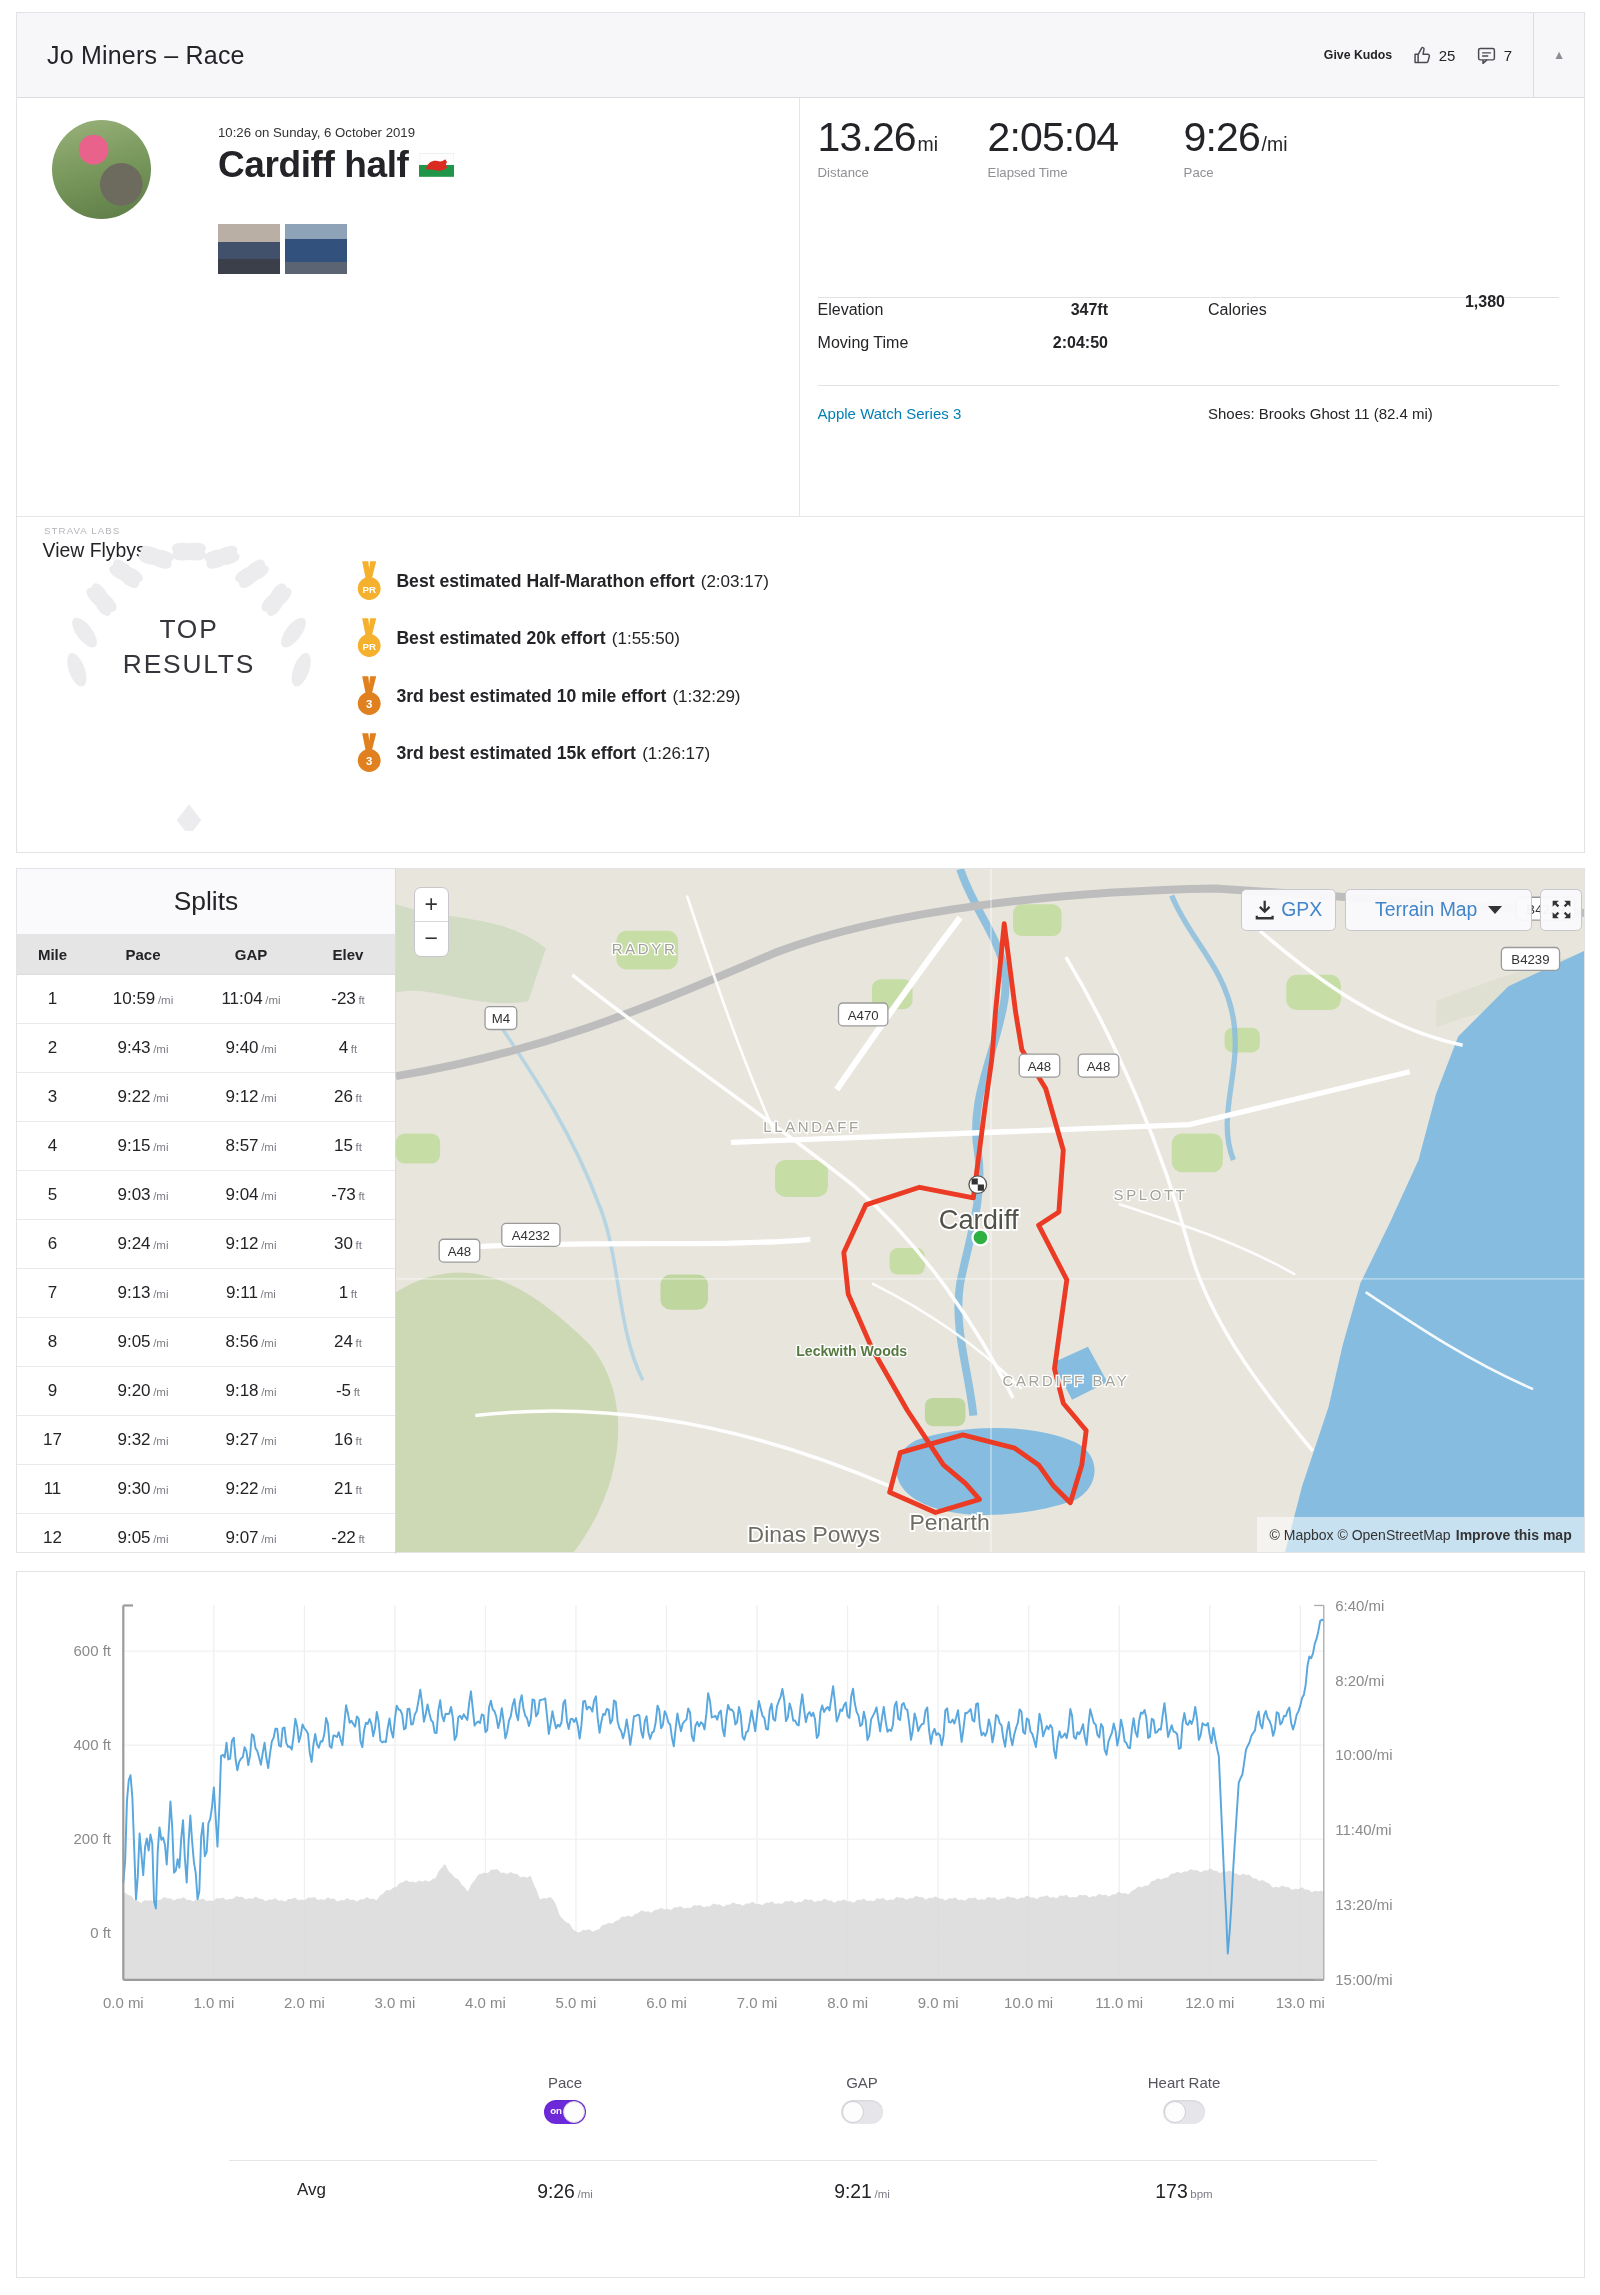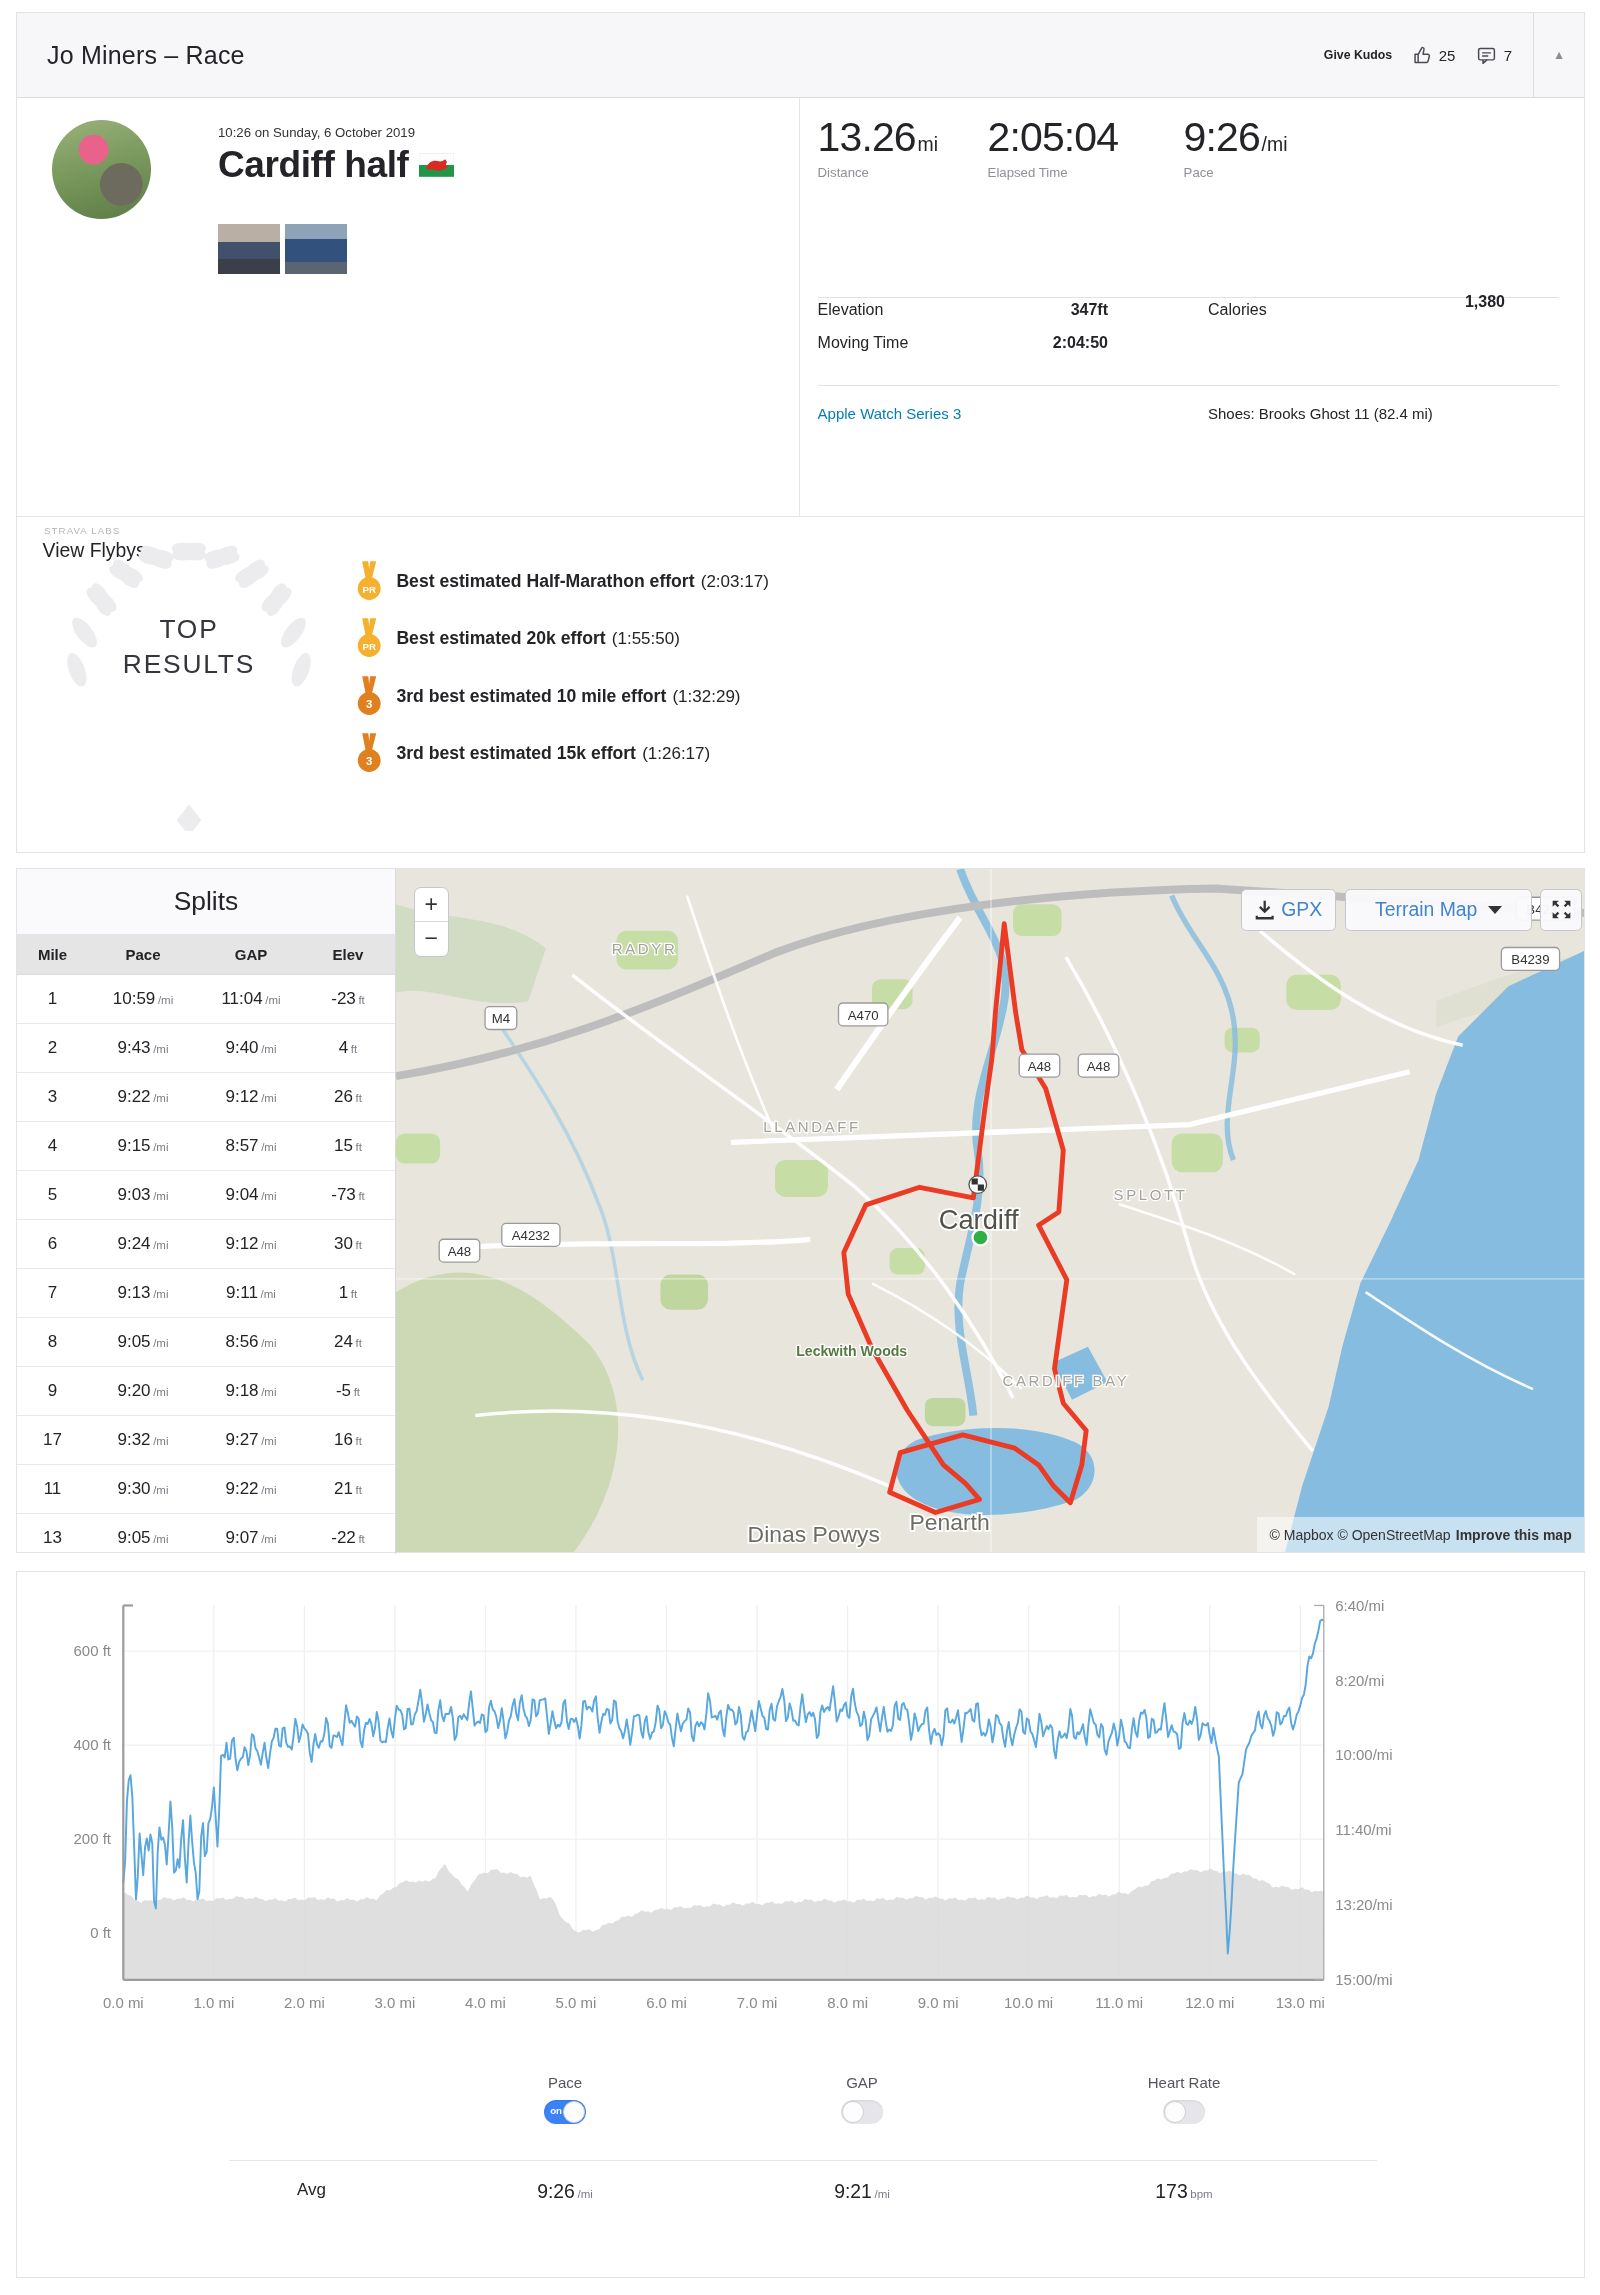--- a/index.html
+++ b/index.html
@@ -99,21 +99,21 @@
   .place { fill:#a3a299; font-size:17px; letter-spacing:3px; paint-order:stroke; stroke:#ffffff; stroke-width:3px; }
   .woods { fill:#56793f; font-size:16px; font-weight:bold; paint-order:stroke; stroke:#ffffff; stroke-width:3px; }
   .city  { fill:#52524b; font-size:31px; paint-order:stroke; stroke:#ffffff; stroke-width:4px; }
   .town  { fill:#6e6d64; font-size:26px; paint-order:stroke; stroke:#ffffff; stroke-width:4px; }
 
   
   #pace-chart { display:block; }
   .toggle-col { position:absolute; width:106px; text-align:center; }
   .toggle-label { font-size:15px; color:#55555e; }
   .toggle-pill { position:relative; width:42px; height:24px; border-radius:12.3px; background:#e6e6ea; margin:8.8px auto 0; cursor:pointer; box-shadow:inset 0 0.9px 1.8px rgba(0,0,0,.08); }
-  .toggle-pill.on { background:#3b82f6;padding-left:24px; }
+  .toggle-pill.on { background:#6d28d9;padding-left:24px; }
   .toggle-knob { position:absolute; top:0.9px; width:22px; height:22px; border-radius:50%; background:#fdfdfd; border:0.9px solid #d0d0d4; }
   .toggle-pill.on .toggle-knob { right:0.9px; }
   .toggle-pill.off .toggle-knob { left:0.9px; }
   .toggle-on-text { position:absolute; left:6.2px; top:5.3px; font-size:9.7px; font-weight:bold; color:#fff; }
   #controls-divider { position:absolute; left:212px; right:207px; top:588px; border-top:1.8px solid #e6e6ea; }
   .avg-cell { position:absolute; top:608px; font-size:19.4px; }
   .avg-unit { font-size:11.5px; color:#7c7c86; margin-left:2.6px; }
   #avg-label { font-size:17px; }
 </style>
 </head>
@@ -321,21 +321,21 @@
             <div class="sp-c c-gap"><span class="v">9:27</span><span class="sp-unit">/mi</span></div>
             <div class="sp-c c-elev"><span class="v">16</span><span class="sp-unit">ft</span></div>
           </div>
           <div class="sp-row">
             <div class="sp-c c-mile">11</div>
             <div class="sp-c c-pace"><span class="v">9:30</span><span class="sp-unit">/mi</span></div>
             <div class="sp-c c-gap"><span class="v">9:22</span><span class="sp-unit">/mi</span></div>
             <div class="sp-c c-elev"><span class="v">21</span><span class="sp-unit">ft</span></div>
           </div>
           <div class="sp-row">
-            <div class="sp-c c-mile">13</div>
+            <div class="sp-c c-mile">12</div>
             <div class="sp-c c-pace"><span class="v">9:05</span><span class="sp-unit">/mi</span></div>
             <div class="sp-c c-gap"><span class="v">9:07</span><span class="sp-unit">/mi</span></div>
             <div class="sp-c c-elev"><span class="v">-22</span><span class="sp-unit">ft</span></div>
           </div>
         </div>
     </div>
 
     <div id="route-map">
       <svg id="map-svg" width="1190" height="685" viewBox="0 0 1350 777">
         <rect width="1350" height="777" fill="#e8e5dd"></rect>

